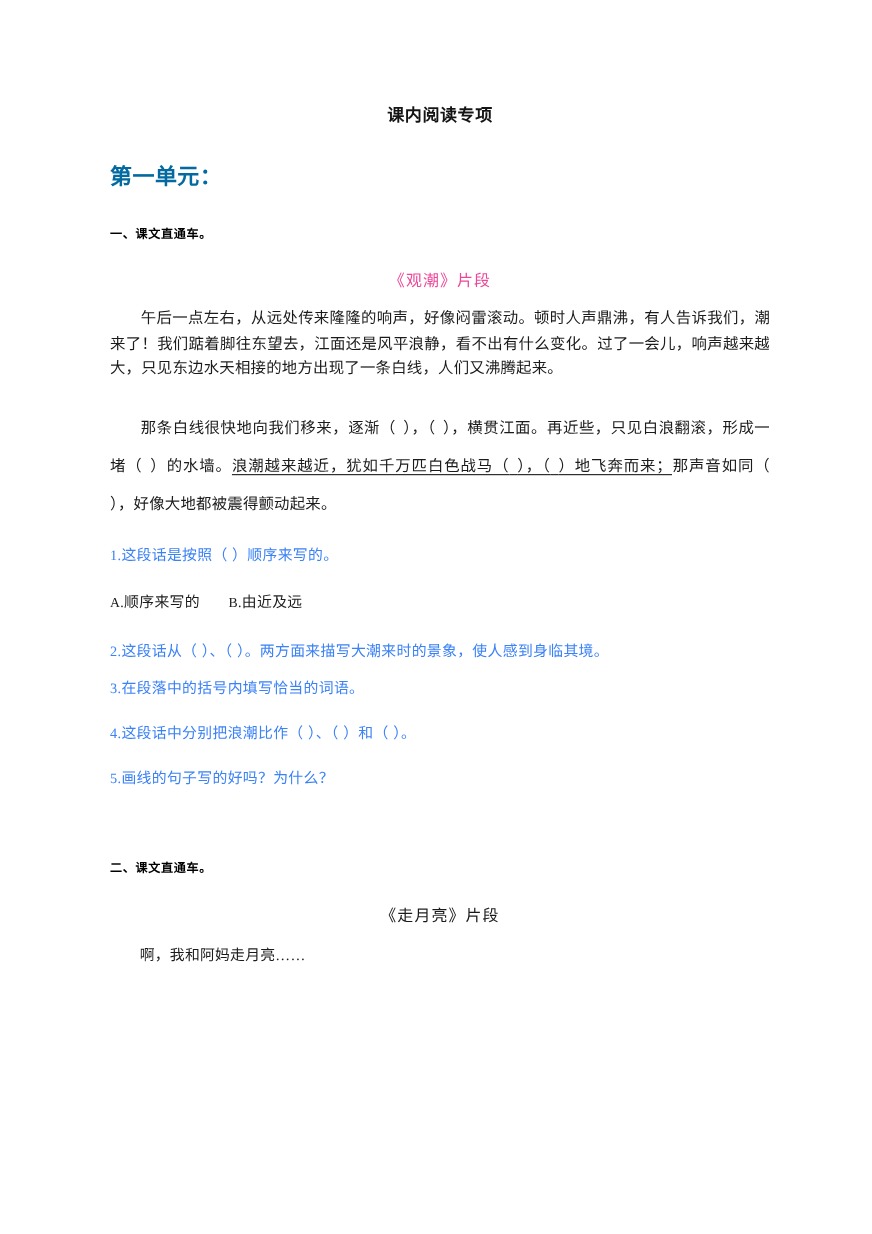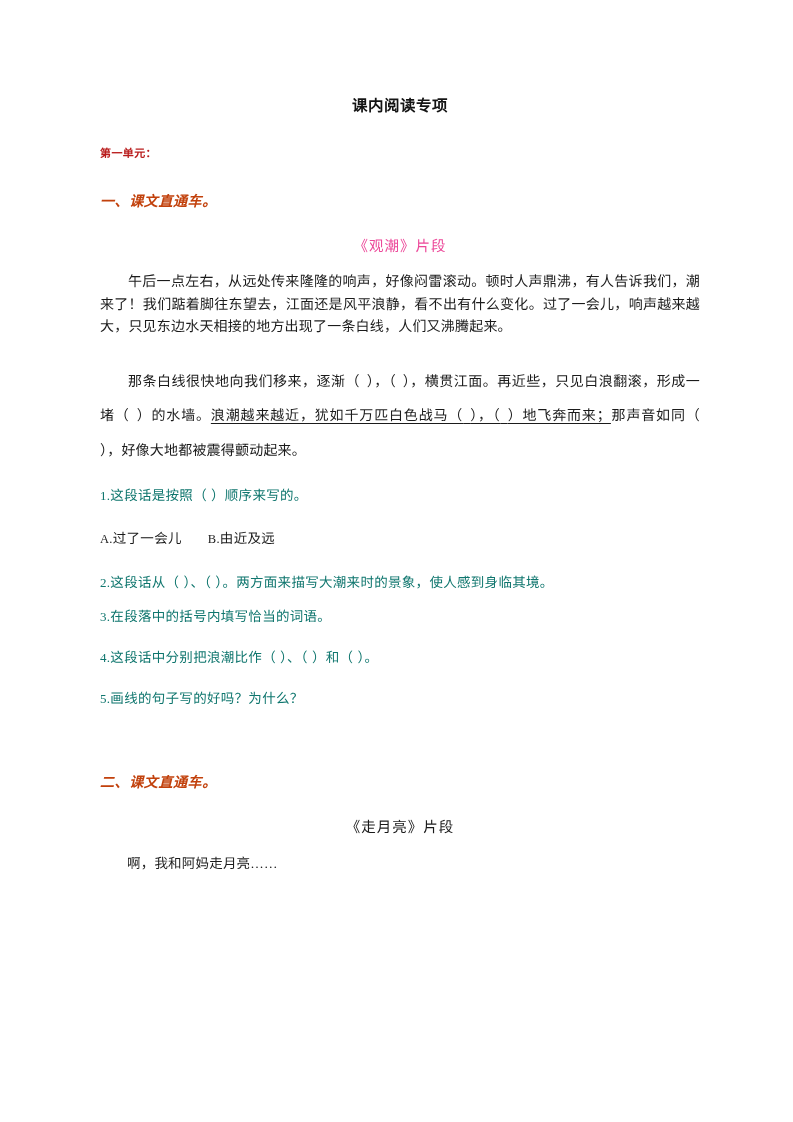--- a/index.html
+++ b/index.html
@@ -41,35 +41,34 @@
     letter-spacing: 0.5px;
     color: #141414;
     margin: 0 0 28px 0;
     line-height: 1.3;
   }
 
   
   .unit-heading {
     font-family: "Liberation Sans", "DejaVu Sans", sans-serif;
     font-weight: bold;
-    font-size: 11px;
-    color: #b91c1c;
+    font-size: 20px;
+    color: #0369a1;
     margin: 0 0 30px 0;
     letter-spacing: 0.4px;
   }
 
   
   .section-heading {
     font-family: "Liberation Serif", "DejaVu Serif", serif;
     font-weight: bold;
-    font-size: 14px;
-    color: #c2410c;
+    font-size: 11px;
+    color: #000000;
     margin: 0 0 24px 0;
     letter-spacing: 0.6px;
-    font-style: italic;
   }
 
   
   .excerpt-title {
     text-align: center;
     font-family: "Liberation Sans", "DejaVu Sans", sans-serif;
     font-size: 14.5px;
     color: #ec4899;
     margin: 0 0 16px 0;
     letter-spacing: 1px;
@@ -102,21 +101,21 @@
   }
   .blank-sm { letter-spacing: 0.2em; }
 
   
   .questions {
     margin-top: 18px;
   }
   .question {
     font-family: "Liberation Sans", "DejaVu Sans", sans-serif;
     font-size: 13.5px;
-    color: #0f766e;
+    color: #3b82f6;
     line-height: 1.55;
     margin: 0 0 20px 0;
     letter-spacing: 0.3px;
     text-align: justify;
     text-justify: inter-ideograph;
   }
   .question.wrap {
     line-height: 2.35;
     margin-bottom: 8px;
   }
@@ -181,21 +180,21 @@
         <span>那条白线很快地向我们移来，逐渐（</span><span class="blank-sm">    </span><span>），（</span><span class="blank-sm">  </span><span>），横贯江面。再近些，只见白浪翻滚，形成一堵（</span><span class="blank-sm">  </span><span>）的水墙。</span><span class="u">浪潮越来越近，犹如千万匹白色战马（</span><span class="u blank-sm">  </span><span class="u">），（</span><span class="u blank-sm">    </span><span class="u">）地飞奔而来；</span><span>那声音如同（</span><span class="blank-sm">    </span><span>），好像大地都被震得颤动起来。</span>
       </p>
 
       <div class="questions">
 
         <p class="question">
           <span class="question-num">1.</span><span>这段话是按照（  ）顺序来写的。</span>
         </p>
 
         <p class="options">
-          <span class="opt-letter">A.</span><span>过了一会儿</span><span class="opt-gap"></span><span class="opt-letter">B.</span><span>由近及远</span>
+          <span class="opt-letter">A.</span><span>顺序来写的</span><span class="opt-gap"></span><span class="opt-letter">B.</span><span>由近及远</span>
         </p>
 
         <p class="question wrap">
           <span class="question-num">2.</span><span>这段话从（    ）、（    ）。两方面来描写大潮来时的景象，使人感到身临其境。</span>
         </p>
 
         <p class="question">
           <span class="question-num">3.</span><span>在段落中的括号内填写恰当的词语。</span>
         </p>
 

